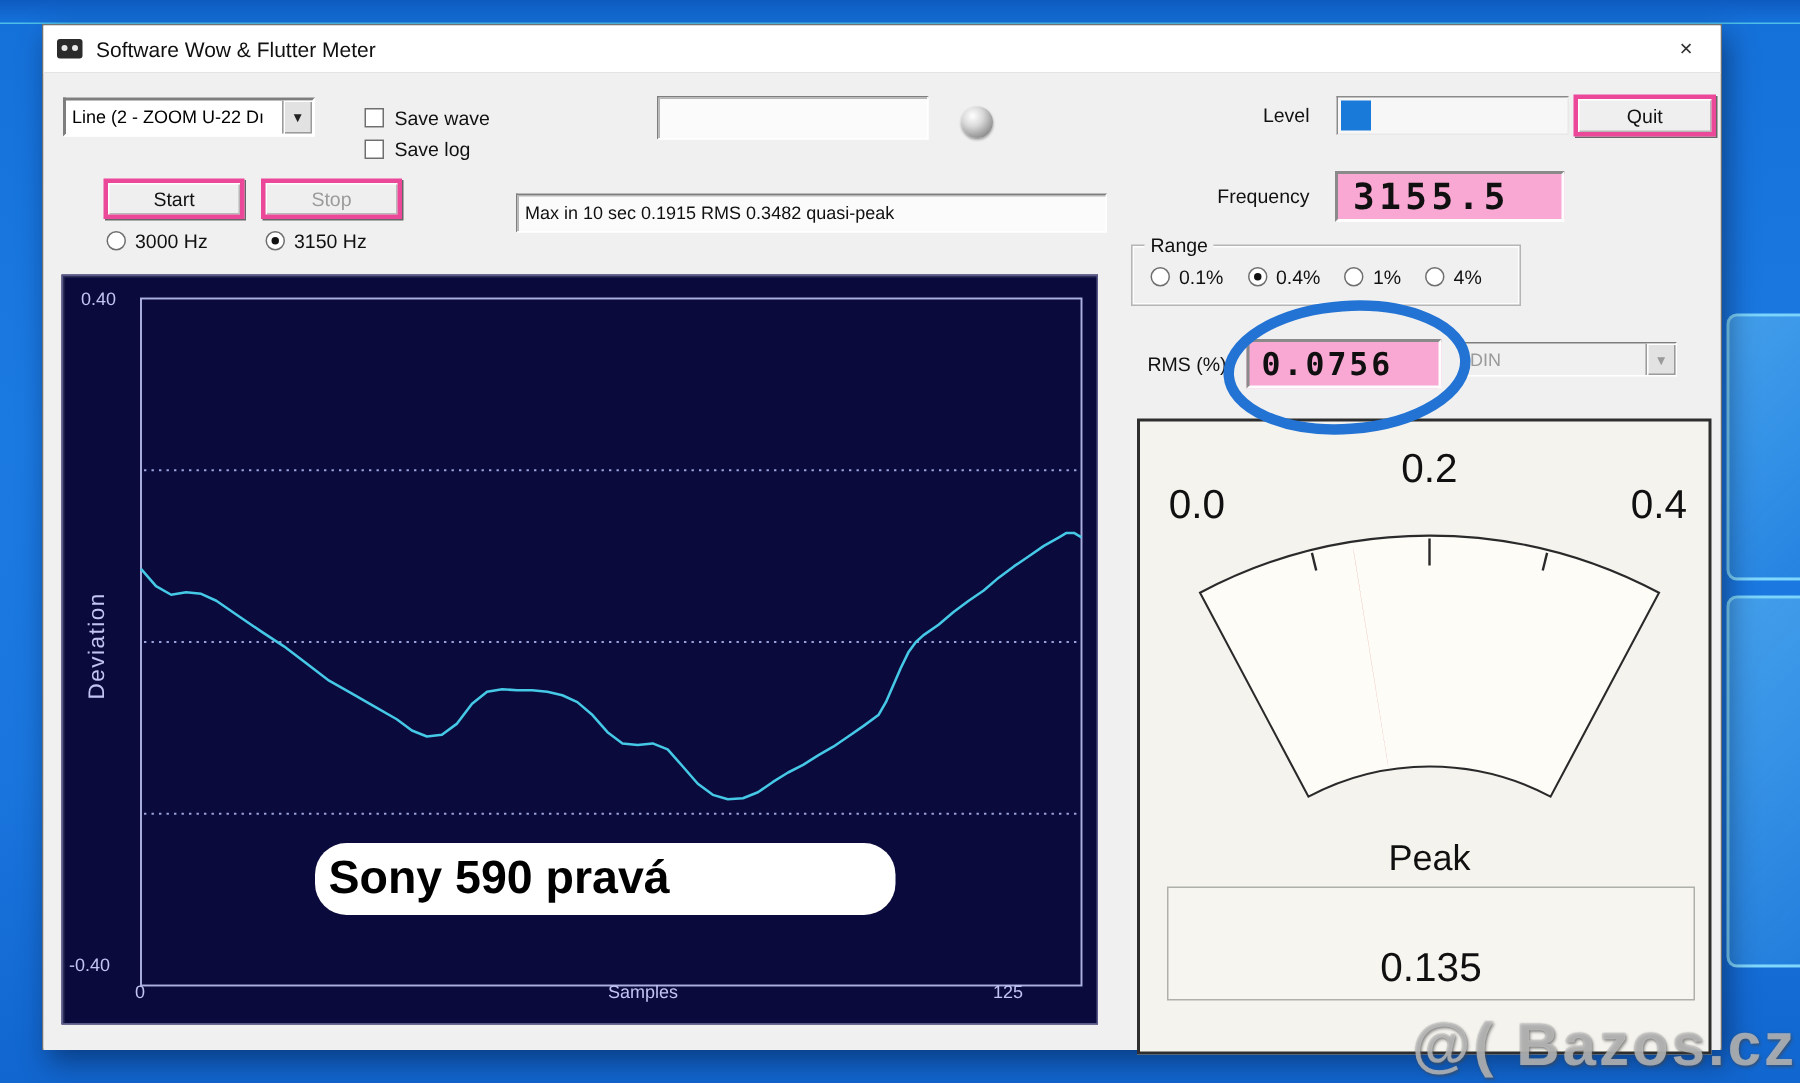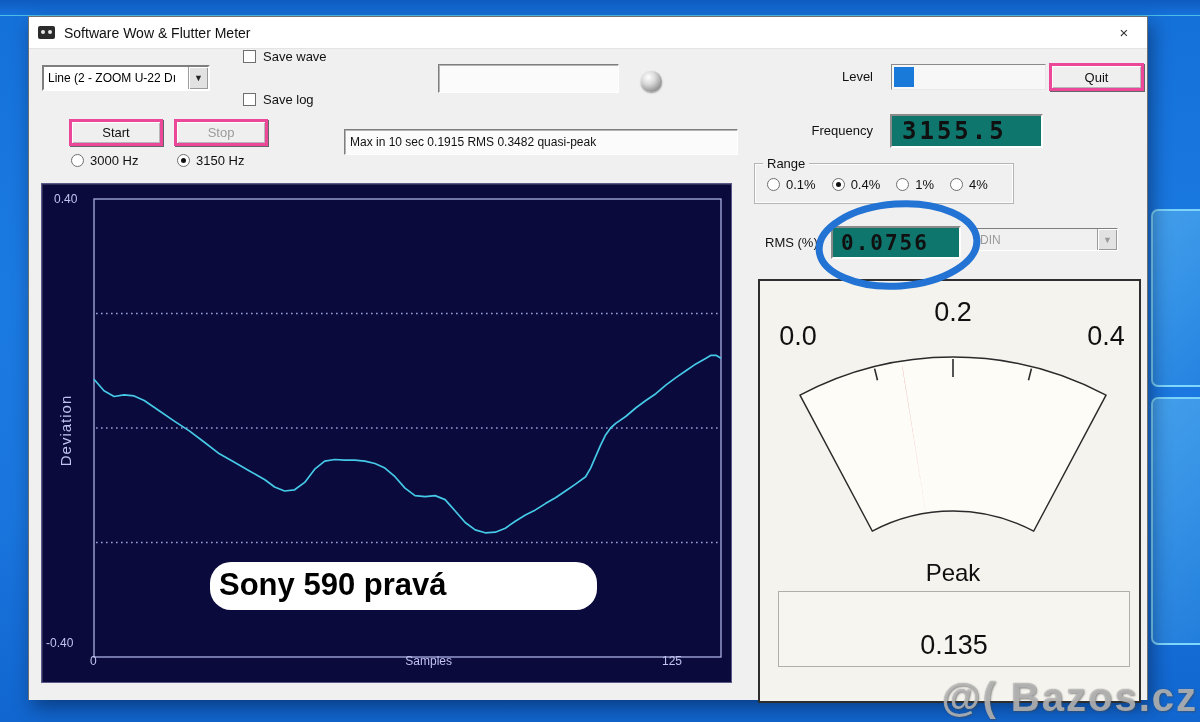--- a/index.html
+++ b/index.html
@@ -62,21 +62,21 @@
   .status-box { position:absolute; left:315px; top:80px; width:394px; height:26px;
     font-size:12px; color:#111; line-height:24px; padding-left:5px; white-space:nowrap; }
   .ball { position:absolute; left:612px; top:22px; width:21px; height:21px; border-radius:50%;
     background:radial-gradient(circle at 35% 30%, #ffffff 0%, #d9d9d9 35%, #9a9a9a 70%, #6f6f6f 100%);
     box-shadow:0 1px 2px rgba(0,0,0,.4); }
 
   .progress { position:absolute; left:862px; top:15px; width:155px; height:26px; background:#f7f7f7;
     border:1px solid; border-color:#8a8a8a #e8e8e8 #e8e8e8 #8a8a8a; }
   .progress .chunk { position:absolute; left:2px; top:2px; height:20px; background:#1a7ad9; }
 
-  .value-box { position:absolute; background:#0f766e; border:2px solid;
+  .value-box { position:absolute; background:#f9a8d4; border:2px solid;
     border-color:#8a8a8a #fdfdfd #fdfdfd #8a8a8a;
     font-family:"DejaVu Sans Mono", monospace; font-weight:bold; color:#101010;
     display:flex; align-items:center; }
   .freq-box { left:861px; top:65px; width:153px; height:34px; font-size:24px; letter-spacing:3px;
     padding-left:10px; }
   .rms-box  { left:802px; top:177px; width:130px; height:33px; font-size:21px; letter-spacing:2px;
     padding-left:8px; }
 
   .groupbox { position:absolute; left:725px; top:114px; width:260px; height:41px;
     border:1px solid #b5b5b5; box-shadow:inset 0 0 0 1px #fdfdfd; }
@@ -126,21 +126,21 @@
     <div class="close-btn">×</div>
   </div>
 
   <div class="client">
 
     <div class="combo">
       <div class="cb-text">Line (2 - ZOOM U-22 Dı</div>
       <div class="cb-arrow">▼</div>
     </div>
 
-    <div class="check-row" style="left:214px; top:0;">
+    <div class="check-row" style="left:214px; top:22px;">
       <div class="checkbox"></div>
       <span>Save wave</span>
     </div>
     <div class="check-row" style="left:214px; top:43px;">
       <div class="checkbox"></div>
       <span>Save log</span>
     </div>
 
     <div class="textfield sunken" style="left:409px; top:15px; width:181px; height:29px;"></div>
     <div class="ball"></div>

